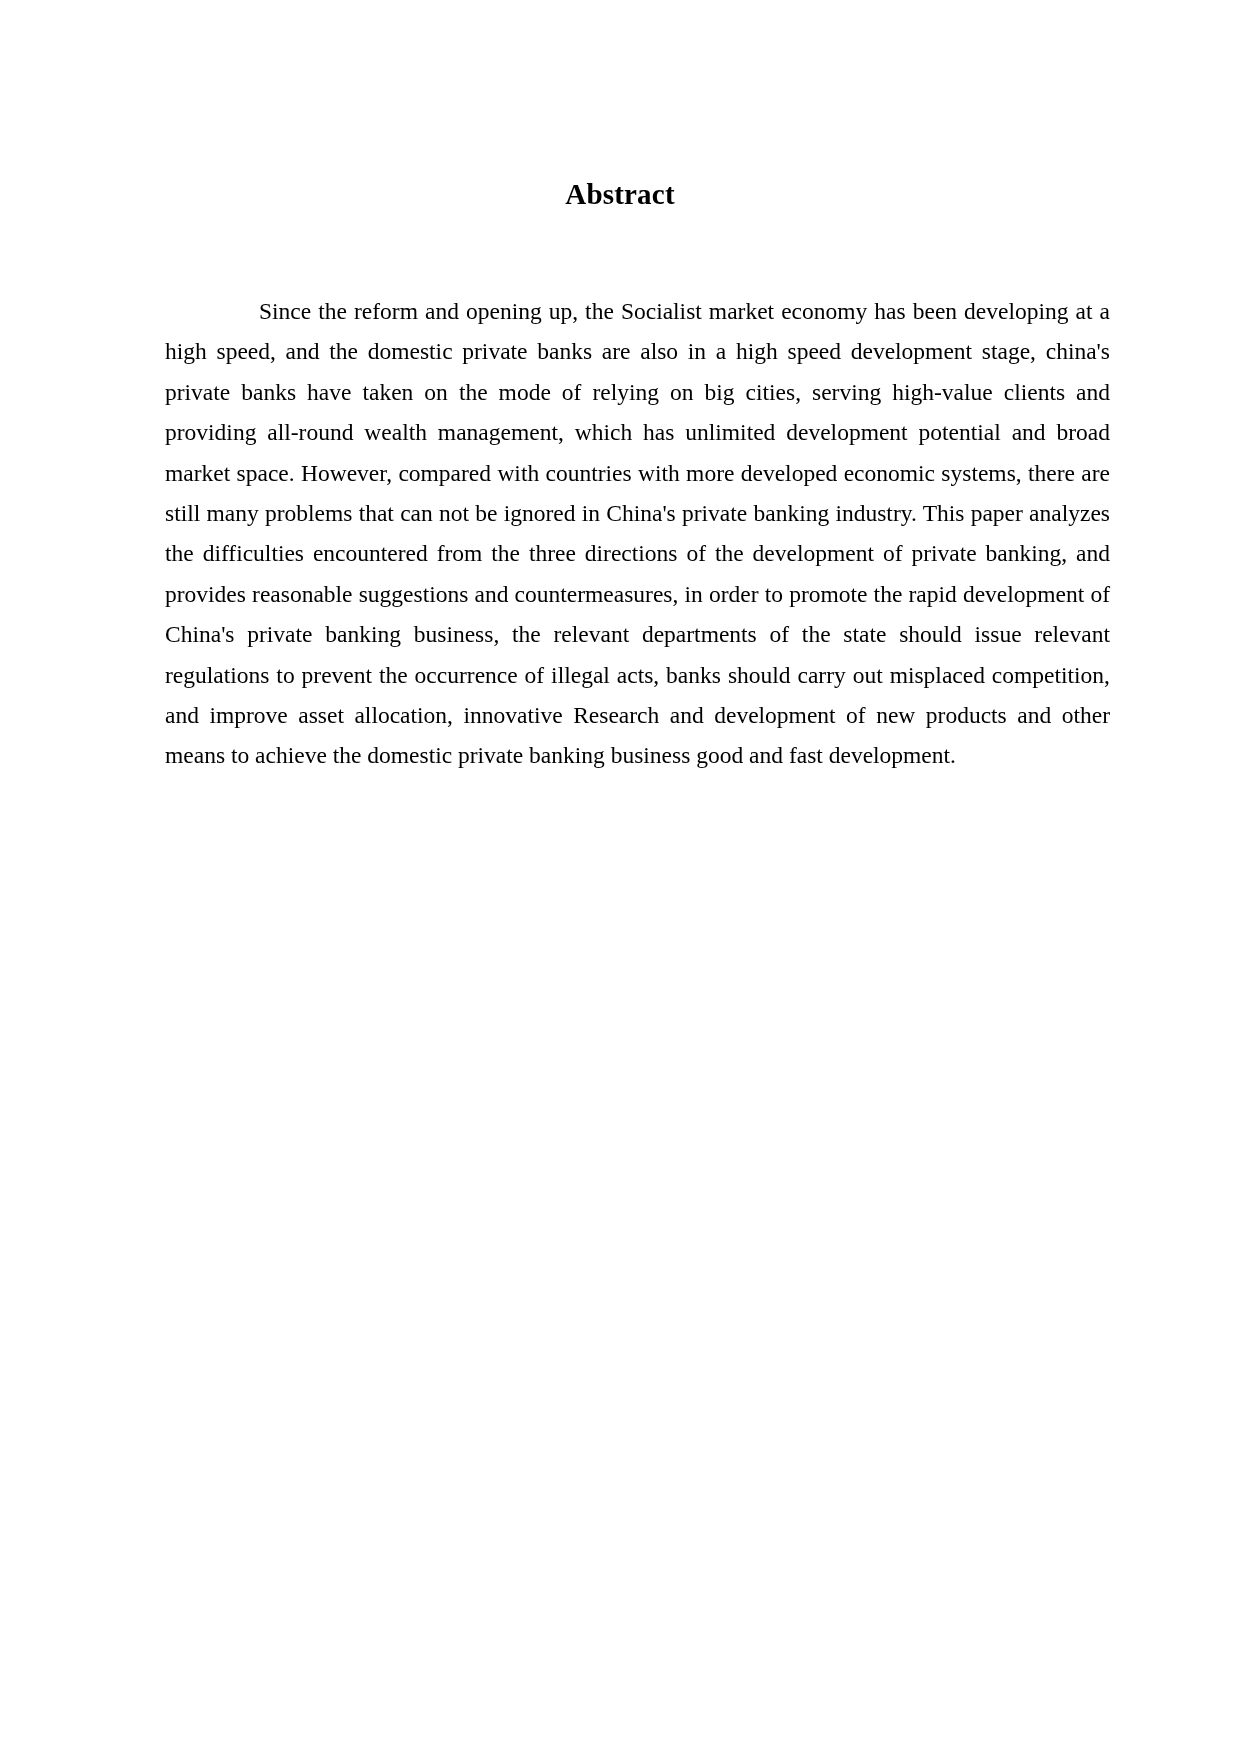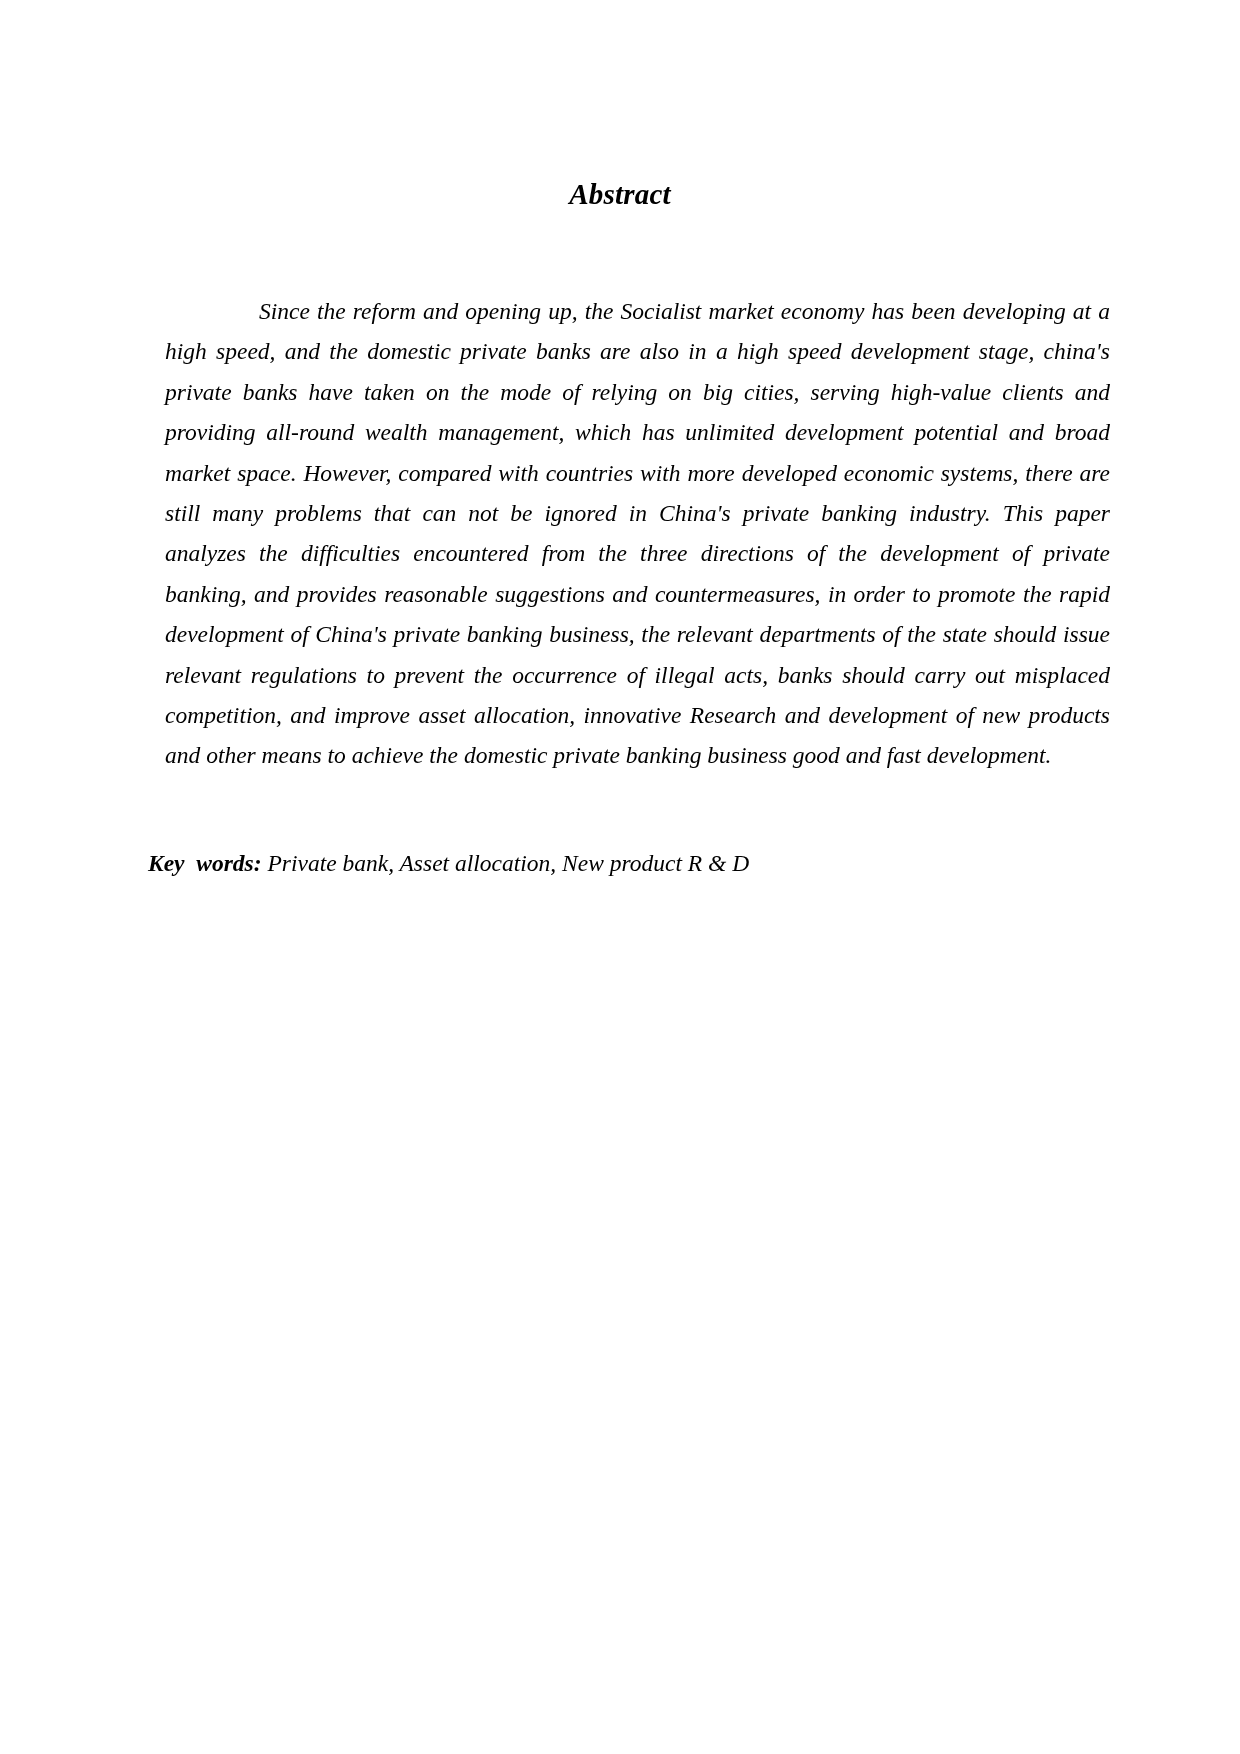--- a/index.html
+++ b/index.html
@@ -15,21 +15,20 @@
       font-family: "Liberation Serif", "DejaVu Serif", serif;
       color: #000000;
     }
     .page {
       position: absolute;
       left: 0;
       top: 0;
       width: 1084px;
       height: 1754px;
       background: #ffffff;
-      font-style: italic;
     }
     .title {
       position: absolute;
       top: 174px;
       left: 0;
       width: 1240px;
       text-align: center;
       font-weight: bold;
       font-size: 29px;
       line-height: 40px;
@@ -62,16 +61,13 @@
     }
   </style>
 </head>
 <body>
 
 <div class="page">
   <h1 class="title">Abstract</h1>
 
   <p class="abstract-body">Since the reform and opening up, the Socialist market economy has been developing at a high speed, and the domestic private banks are also in a high speed development stage, china's private banks have taken on the mode of relying on big cities, serving high-value clients and providing all-round wealth management, which has unlimited development potential and broad market space. However, compared with countries with more developed economic systems, there are still many problems that can not be ignored in China's private banking industry. This paper analyzes the difficulties encountered from the three directions of the development of private banking, and provides reasonable suggestions and countermeasures, in order to promote the rapid development of China's private banking business, the relevant departments of the state should issue relevant regulations to prevent the occurrence of illegal acts, banks should carry out misplaced competition, and improve asset allocation, innovative Research and development of new products and other means to achieve the domestic private banking business good and fast development.</p>
 
-  <p class="keywords">
-    <span class="kw-label">Key  words:</span><span class="kw-value"> Private bank, Asset allocation, New product R &amp; D</span>
-  </p>
 </div>
 
 </body></html>

